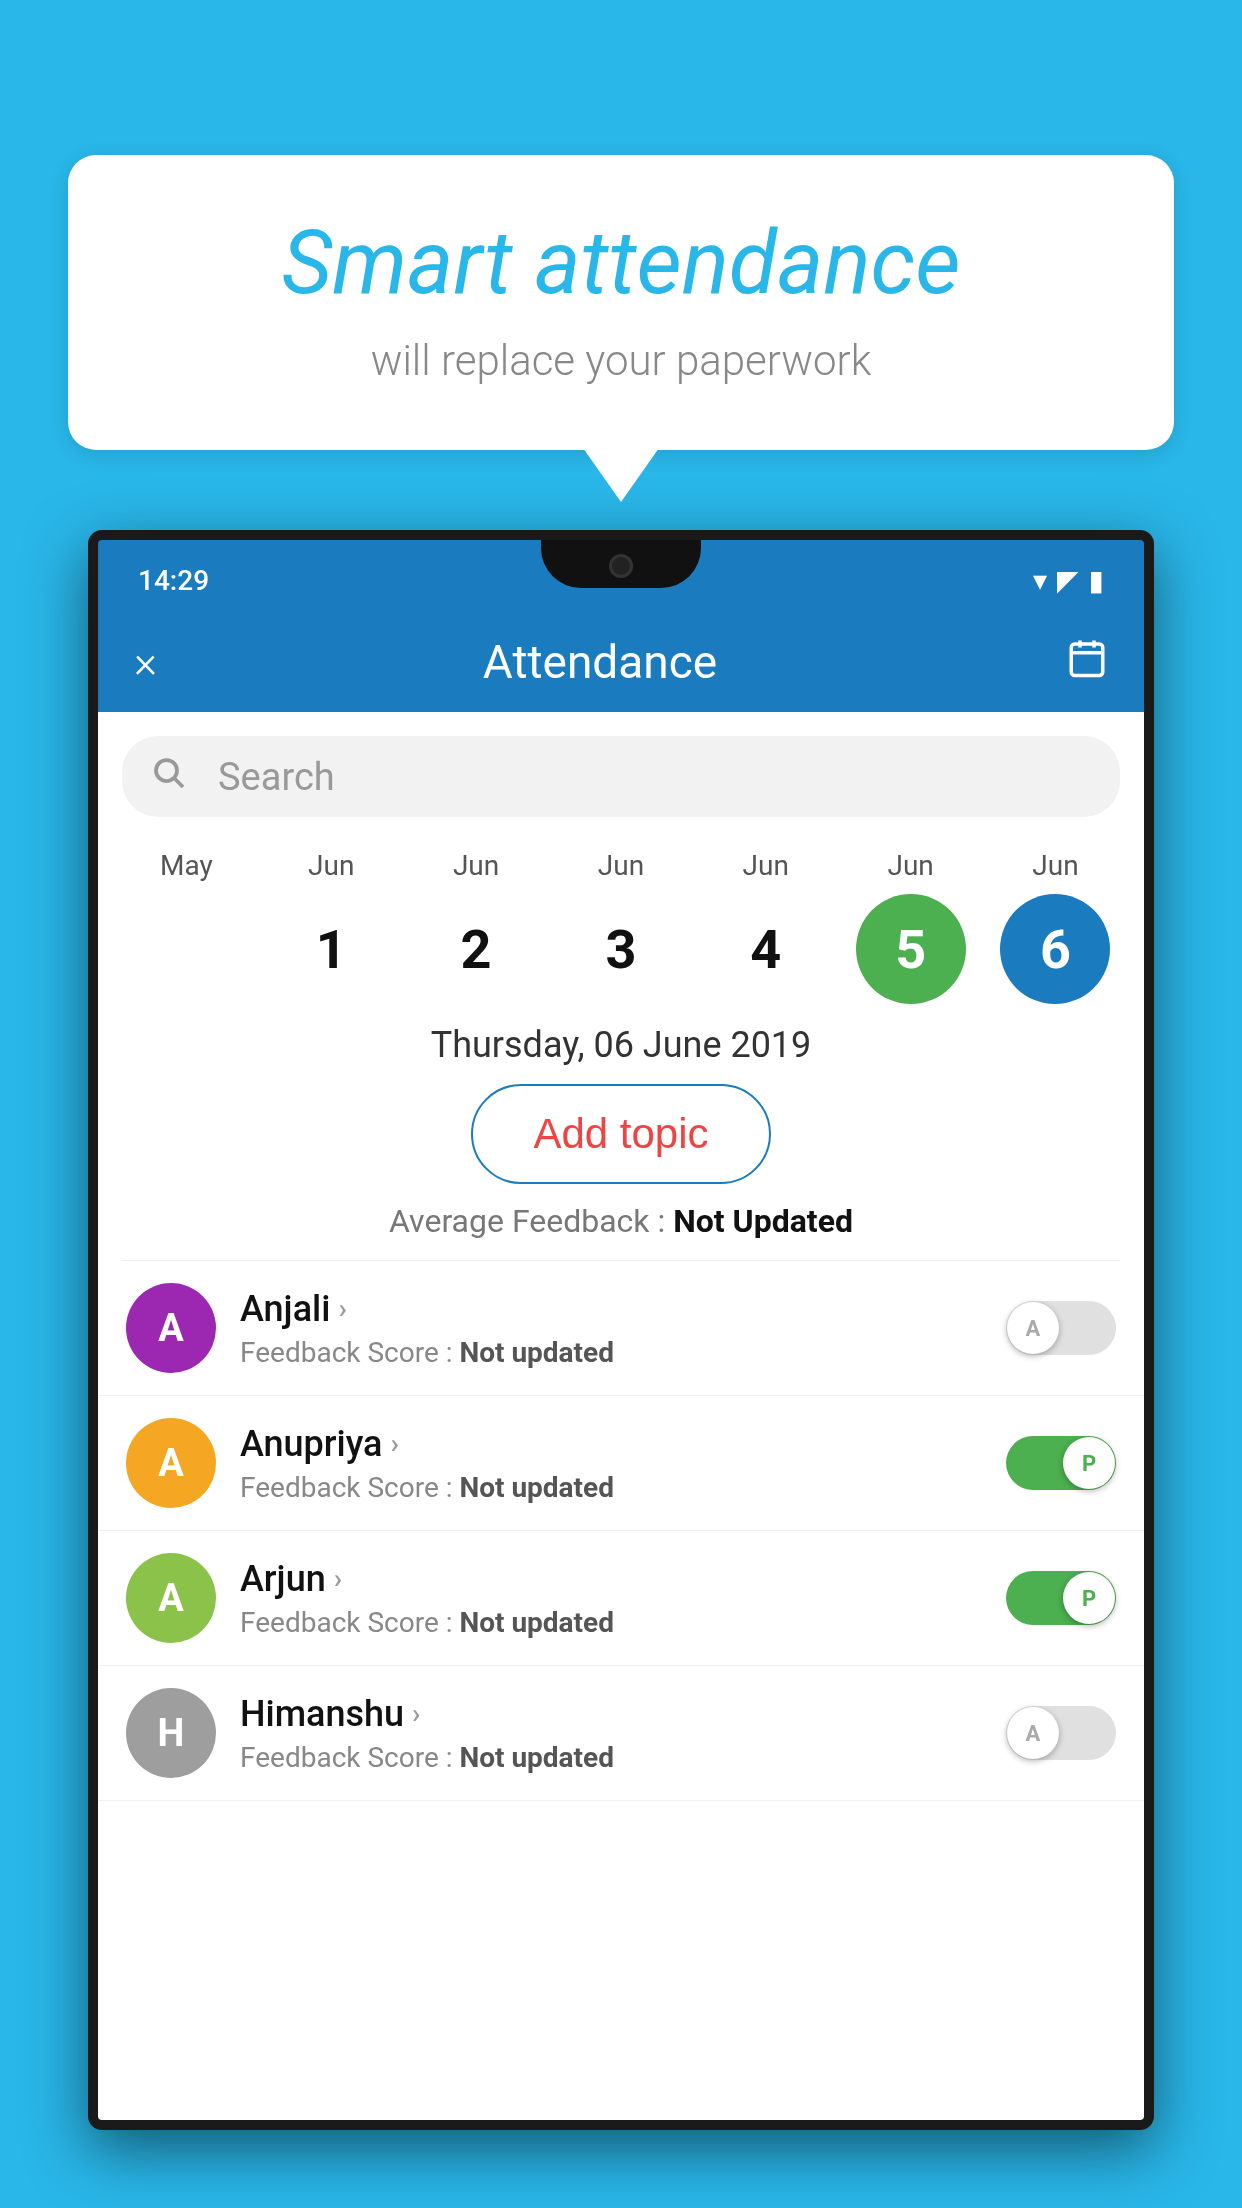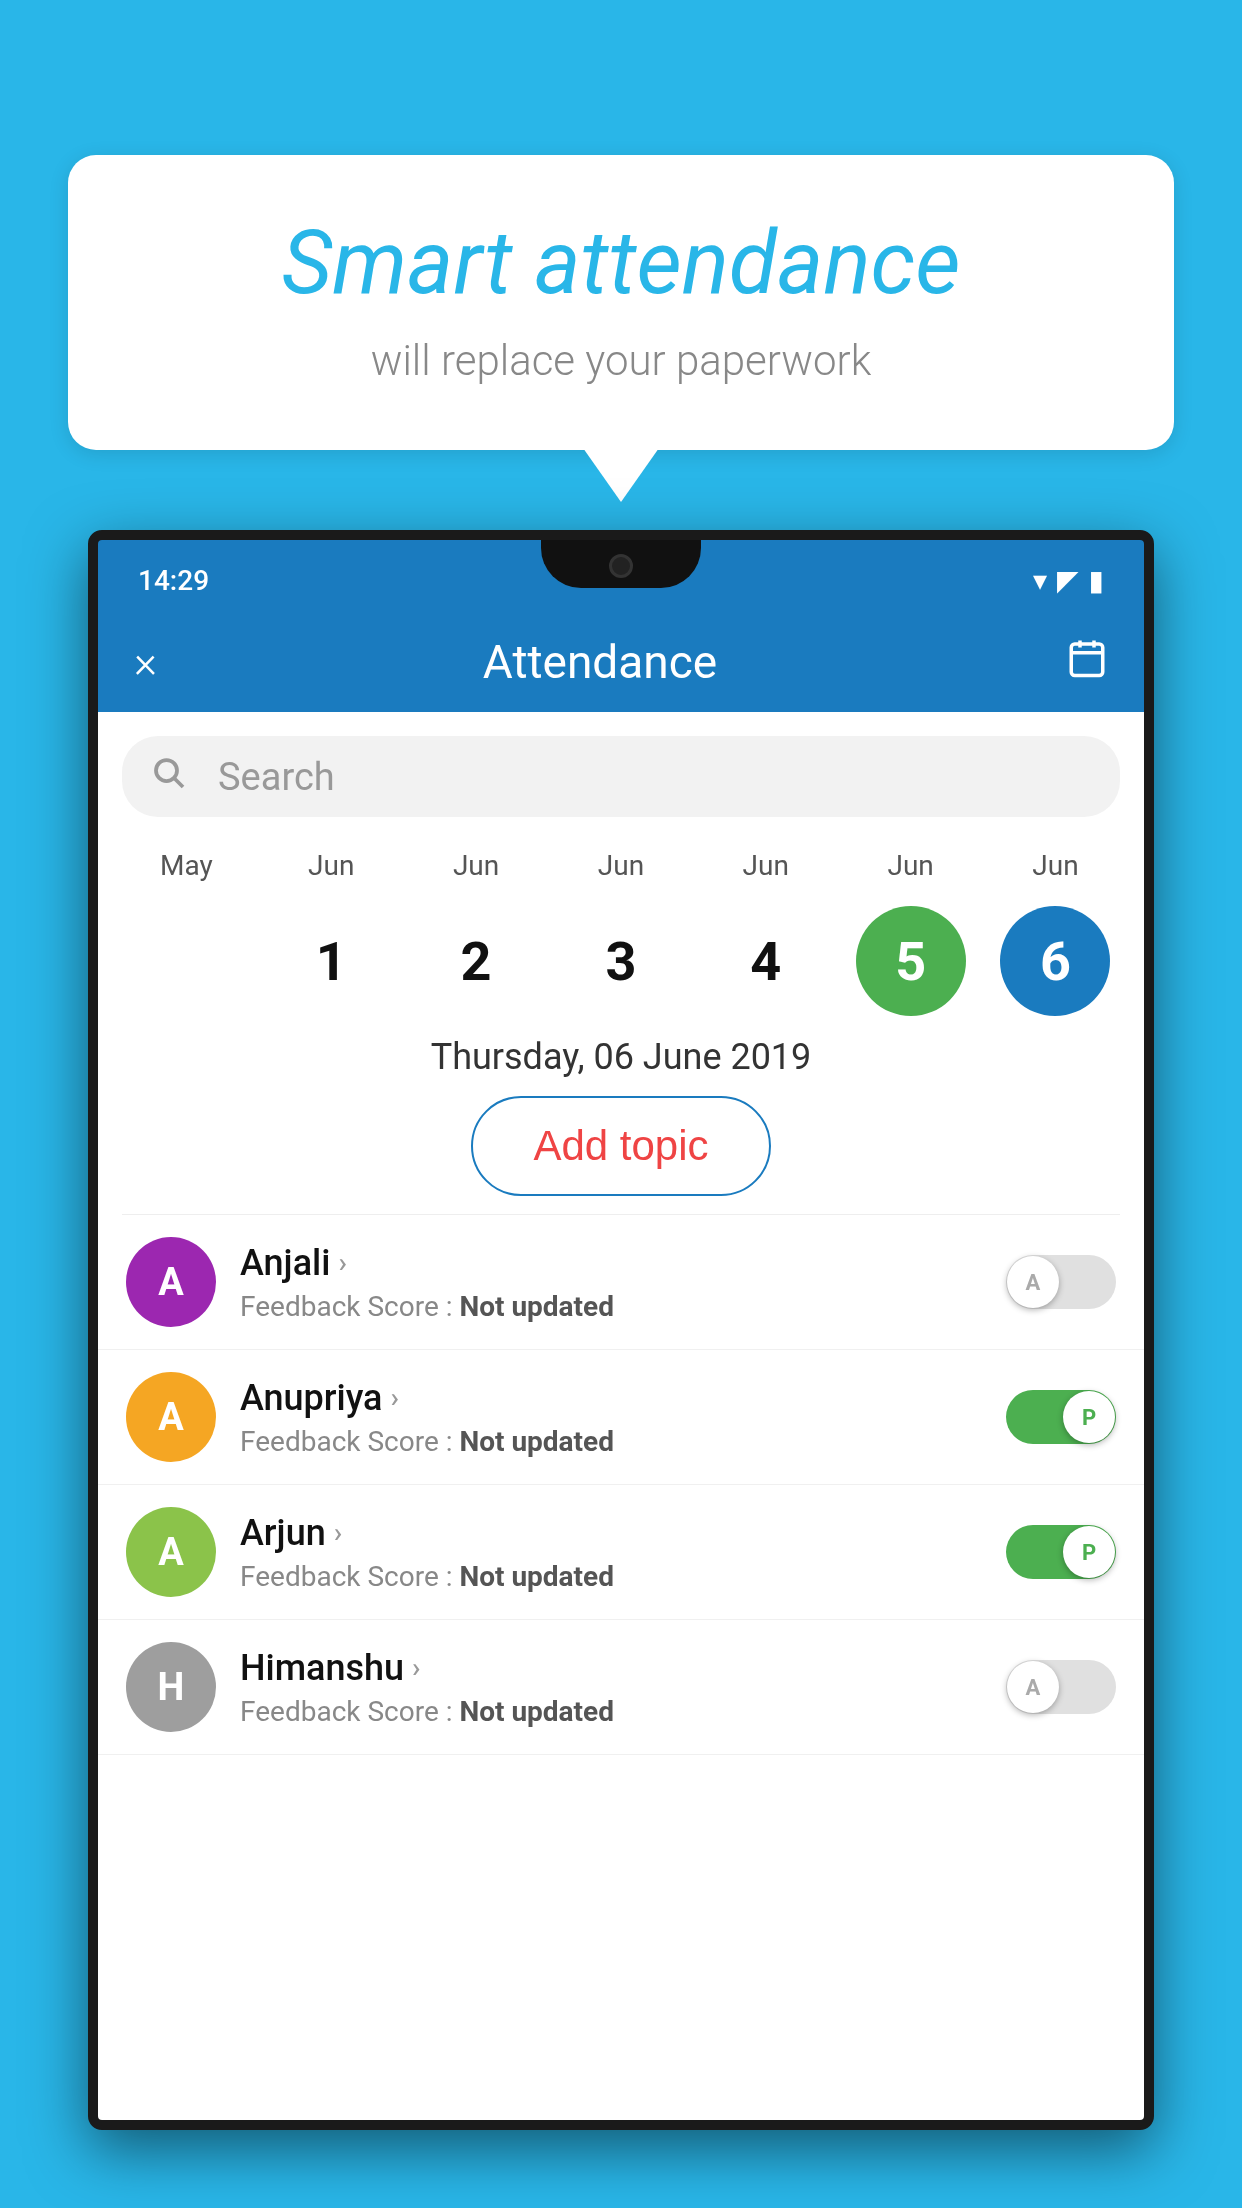--- a/index.html
+++ b/index.html
@@ -202,21 +202,21 @@
     .calendar-strip {
       display: flex;
       justify-content: space-around;
       padding: 16px 16px 0;
     }
 
     .cal-day {
       display: flex;
       flex-direction: column;
       align-items: center;
-      gap: 24px;
+      gap: 12px;
       width: 130px;
     }
 
     .cal-month {
       font-size: 28px;
       color: #555;
       font-weight: 400;
     }
 
     .cal-date {
@@ -504,20 +504,23 @@
         <div class="cal-day">
           <div class="cal-month">Jun</div>
           <div class="cal-date selected">6</div>
         </div>
       </div>
 
     <div class="selected-date">Thursday, 06 June 2019</div>
 
     <button class="add-topic-btn">Add topic</button>
 
+    <div class="avg-feedback">
+      <span>Average Feedback : </span><strong>Not Updated</strong>
+    </div>
 
     <div class="divider"></div>
 
     <div id="student-list">
         <div class="student-row">
           <div class="student-avatar" style="background: rgb(156, 39, 176);">A</div>
           <div class="student-info">
             <div class="student-name">Anjali <span class="chevron">›</span></div>
             <div class="feedback-score">Feedback Score : <strong>Not updated</strong></div>
           </div>

